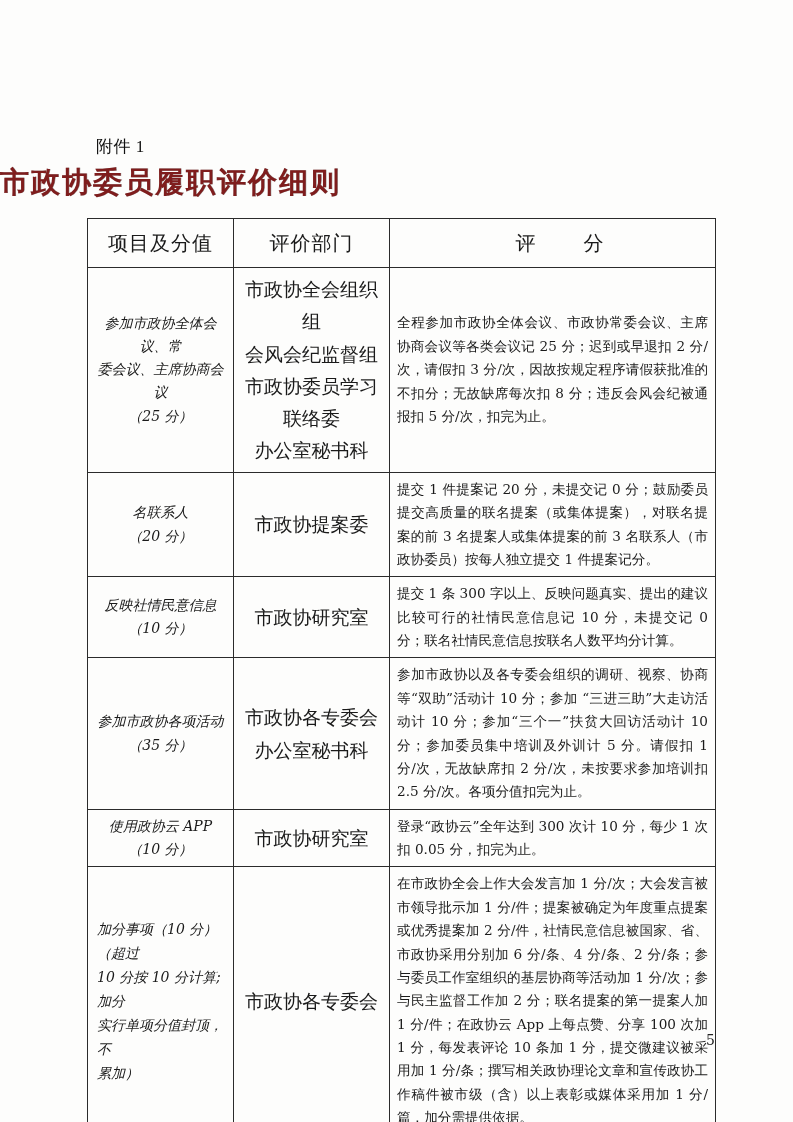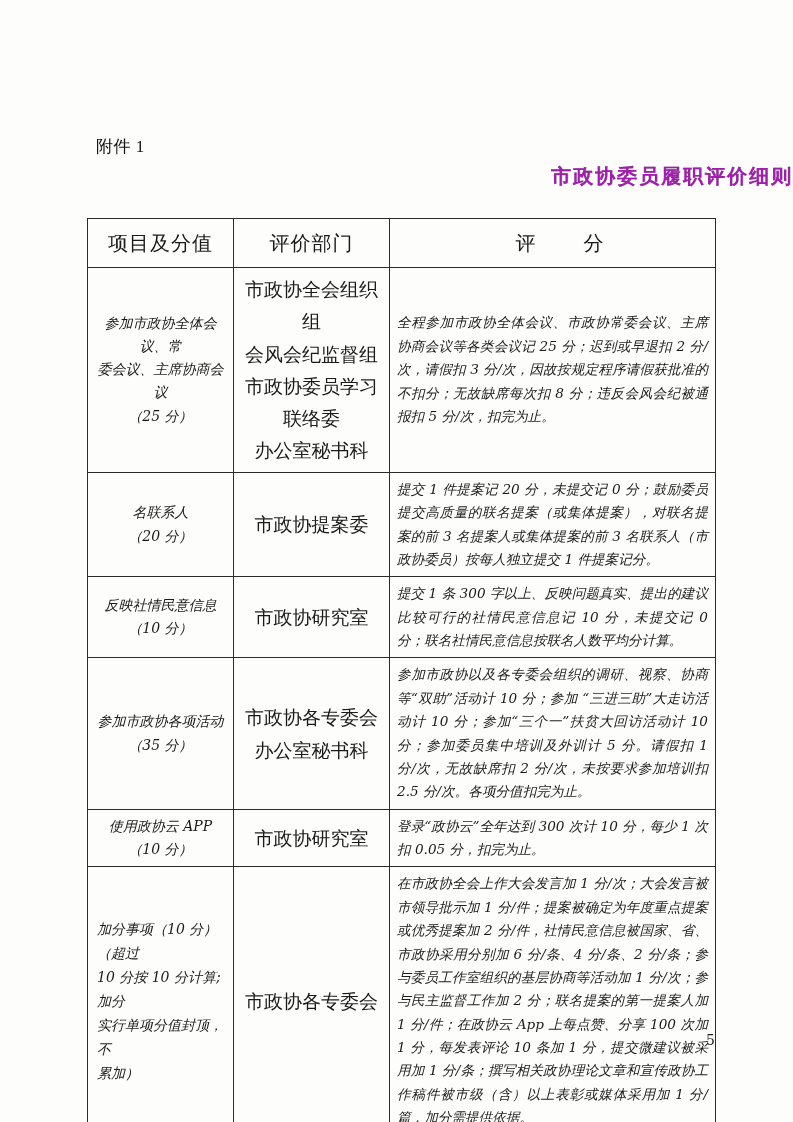--- a/index.html
+++ b/index.html
@@ -27,25 +27,25 @@
     font-size: 17px;
     letter-spacing: 0.5px;
     font-family: Liberation Serif, serif;
     color: #111;
   }
   .doc-title {
     position: absolute;
     left: 0;
     right: 0;
     top: 163px;
-    text-align: right;
-    font-size: 20px;
+    text-align: left;
+    font-size: 29px;
     font-weight: bold;
     letter-spacing: 2px;
-    color: #a21caf;
+    color: #7f1d1d;
     font-family: "DejaVu Serif", "Liberation Serif", serif;
     text-shadow: 0.4px 0.4px 0 rgba(60,60,60,0.5);
   }
   table.eval-table {
     position: absolute;
     left: 87px;
     top: 218px;
     width: 628px;
     border-collapse: collapse;
     table-layout: fixed;
@@ -91,21 +91,20 @@
     font-size: 19px;
     line-height: 1.7;
     padding: 8px 4px;
   }
   td.cell-score {
     text-align: justify;
     text-align-last: left;
     font-size: 13.6px;
     line-height: 1.72;
     padding: 7px 8px 7px 9px;
-    font-style: italic;
   }
   .line { display: block; }
   .page-number {
     position: absolute;
     right: 78px;
     top: 1032px;
     font-size: 14px;
     color: #222;
     font-family: "DejaVu Serif", "Liberation Serif", serif;
   }

